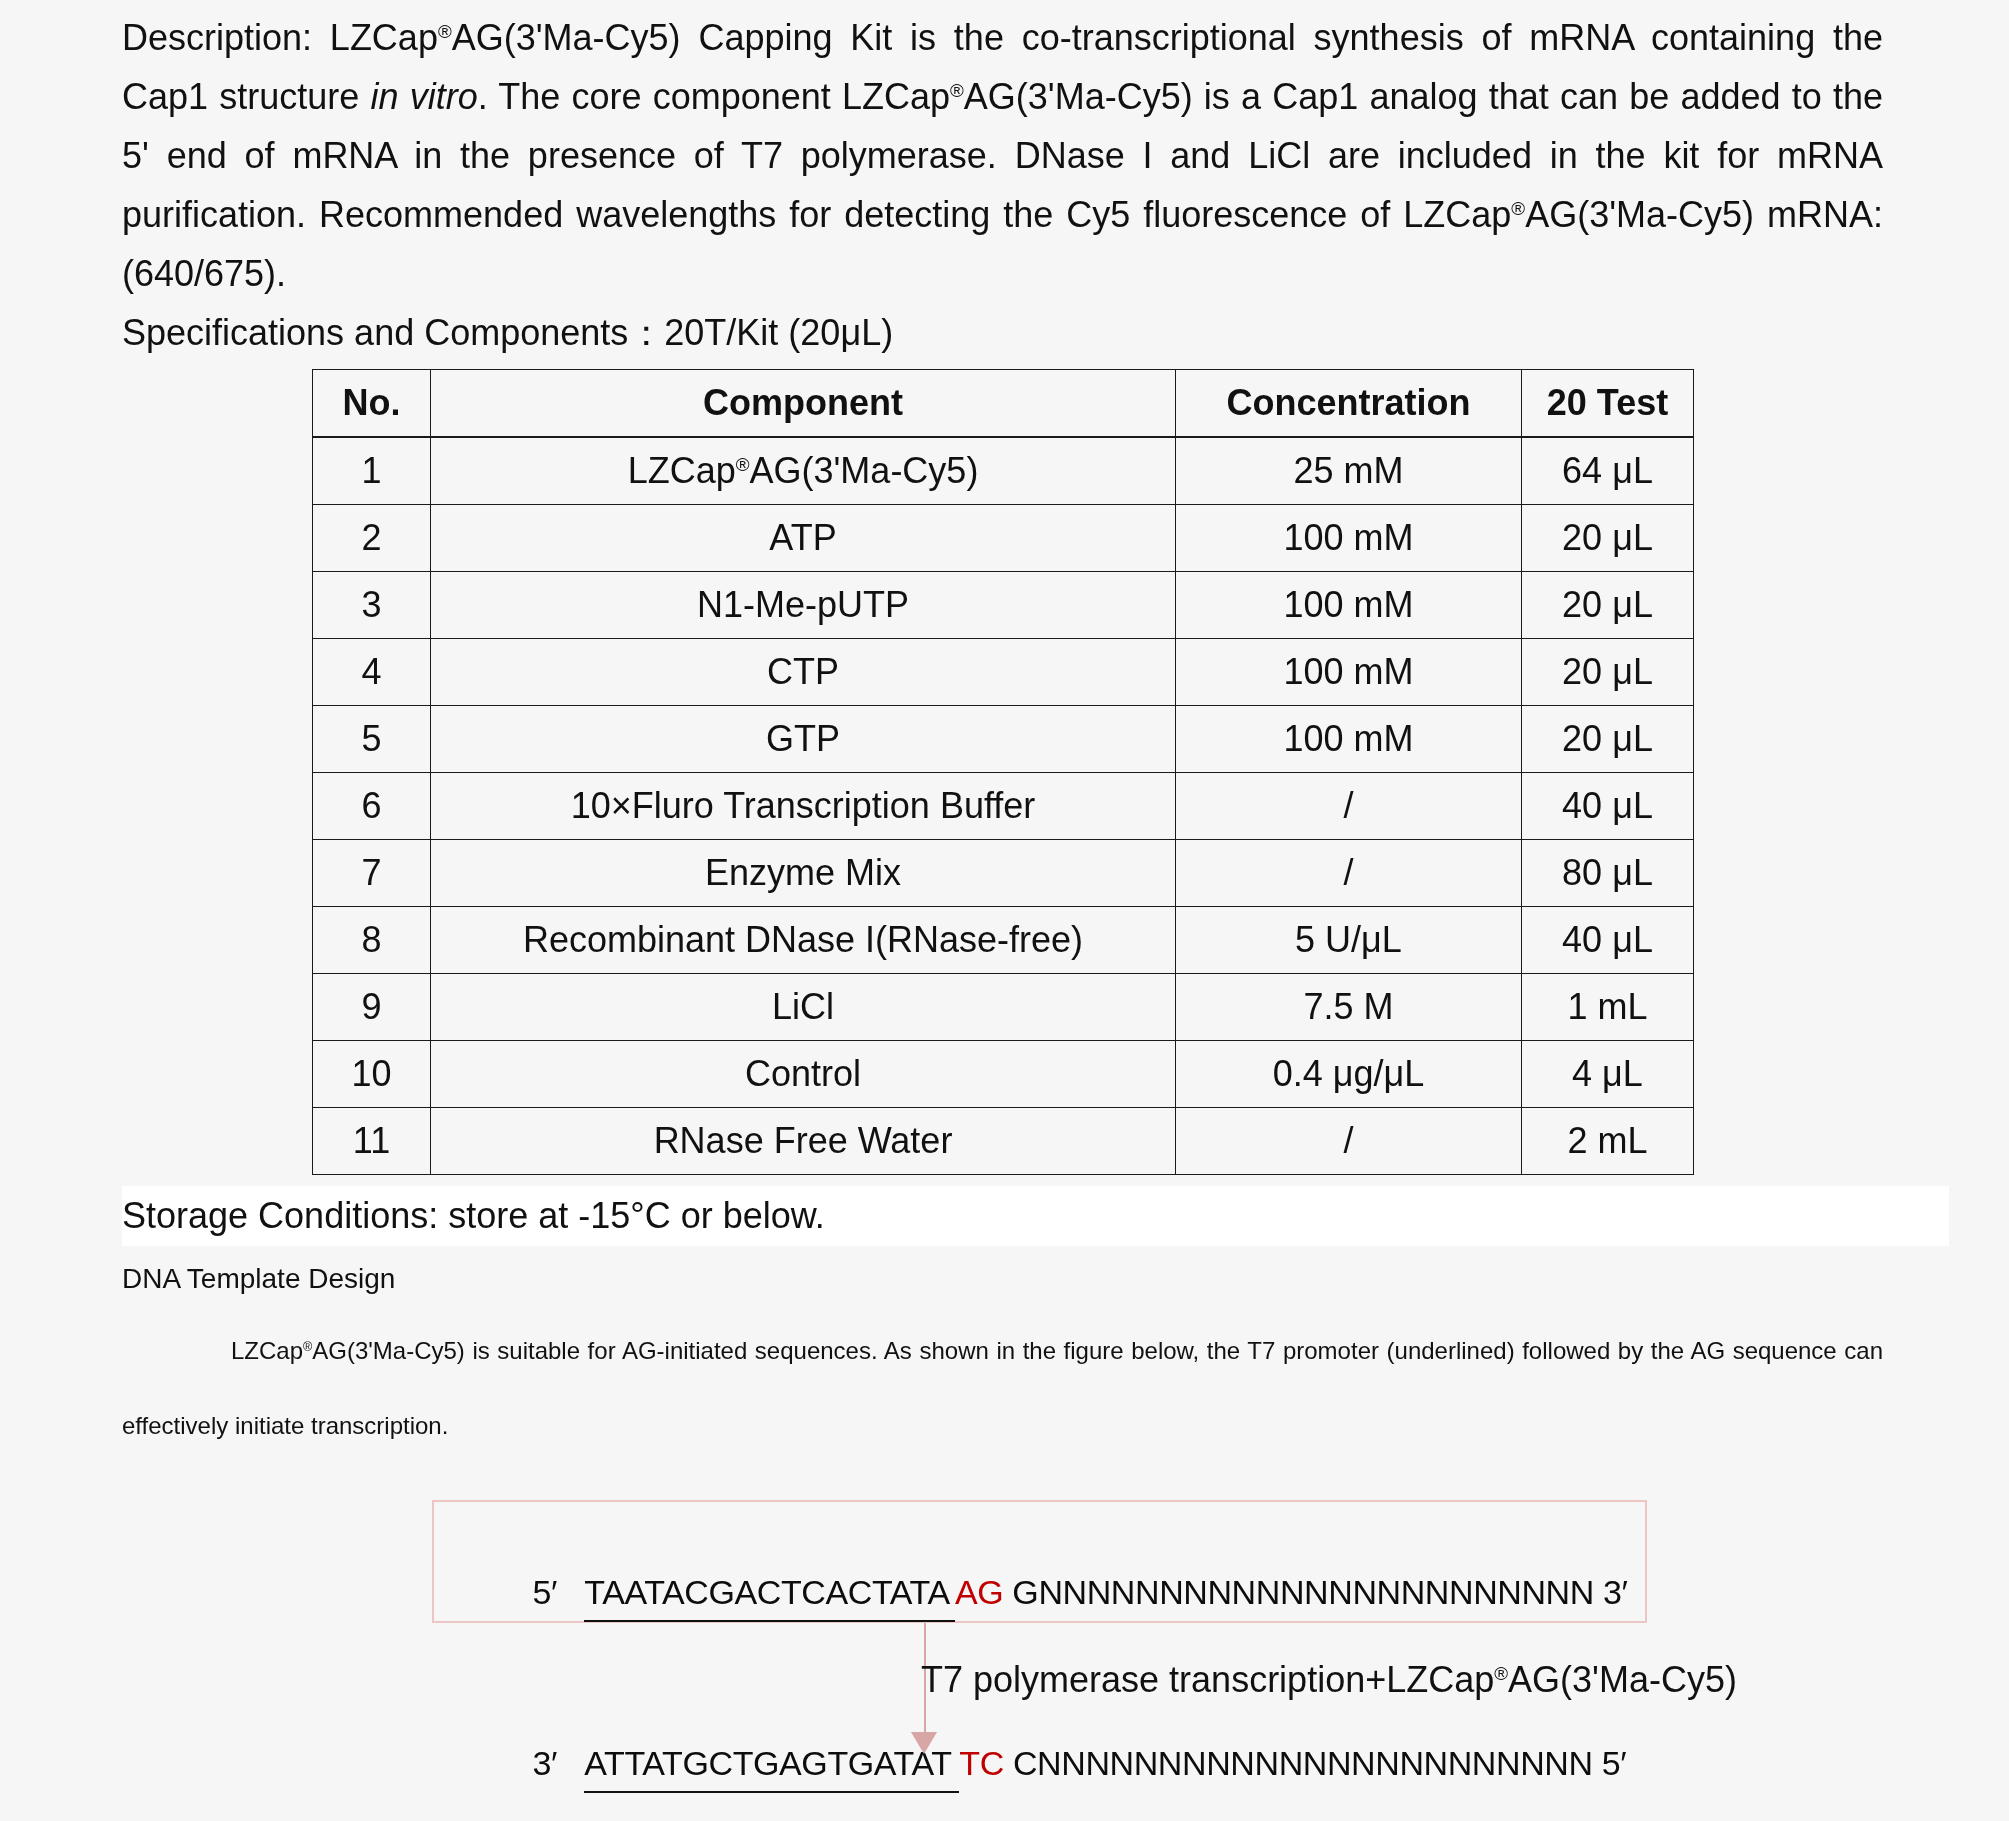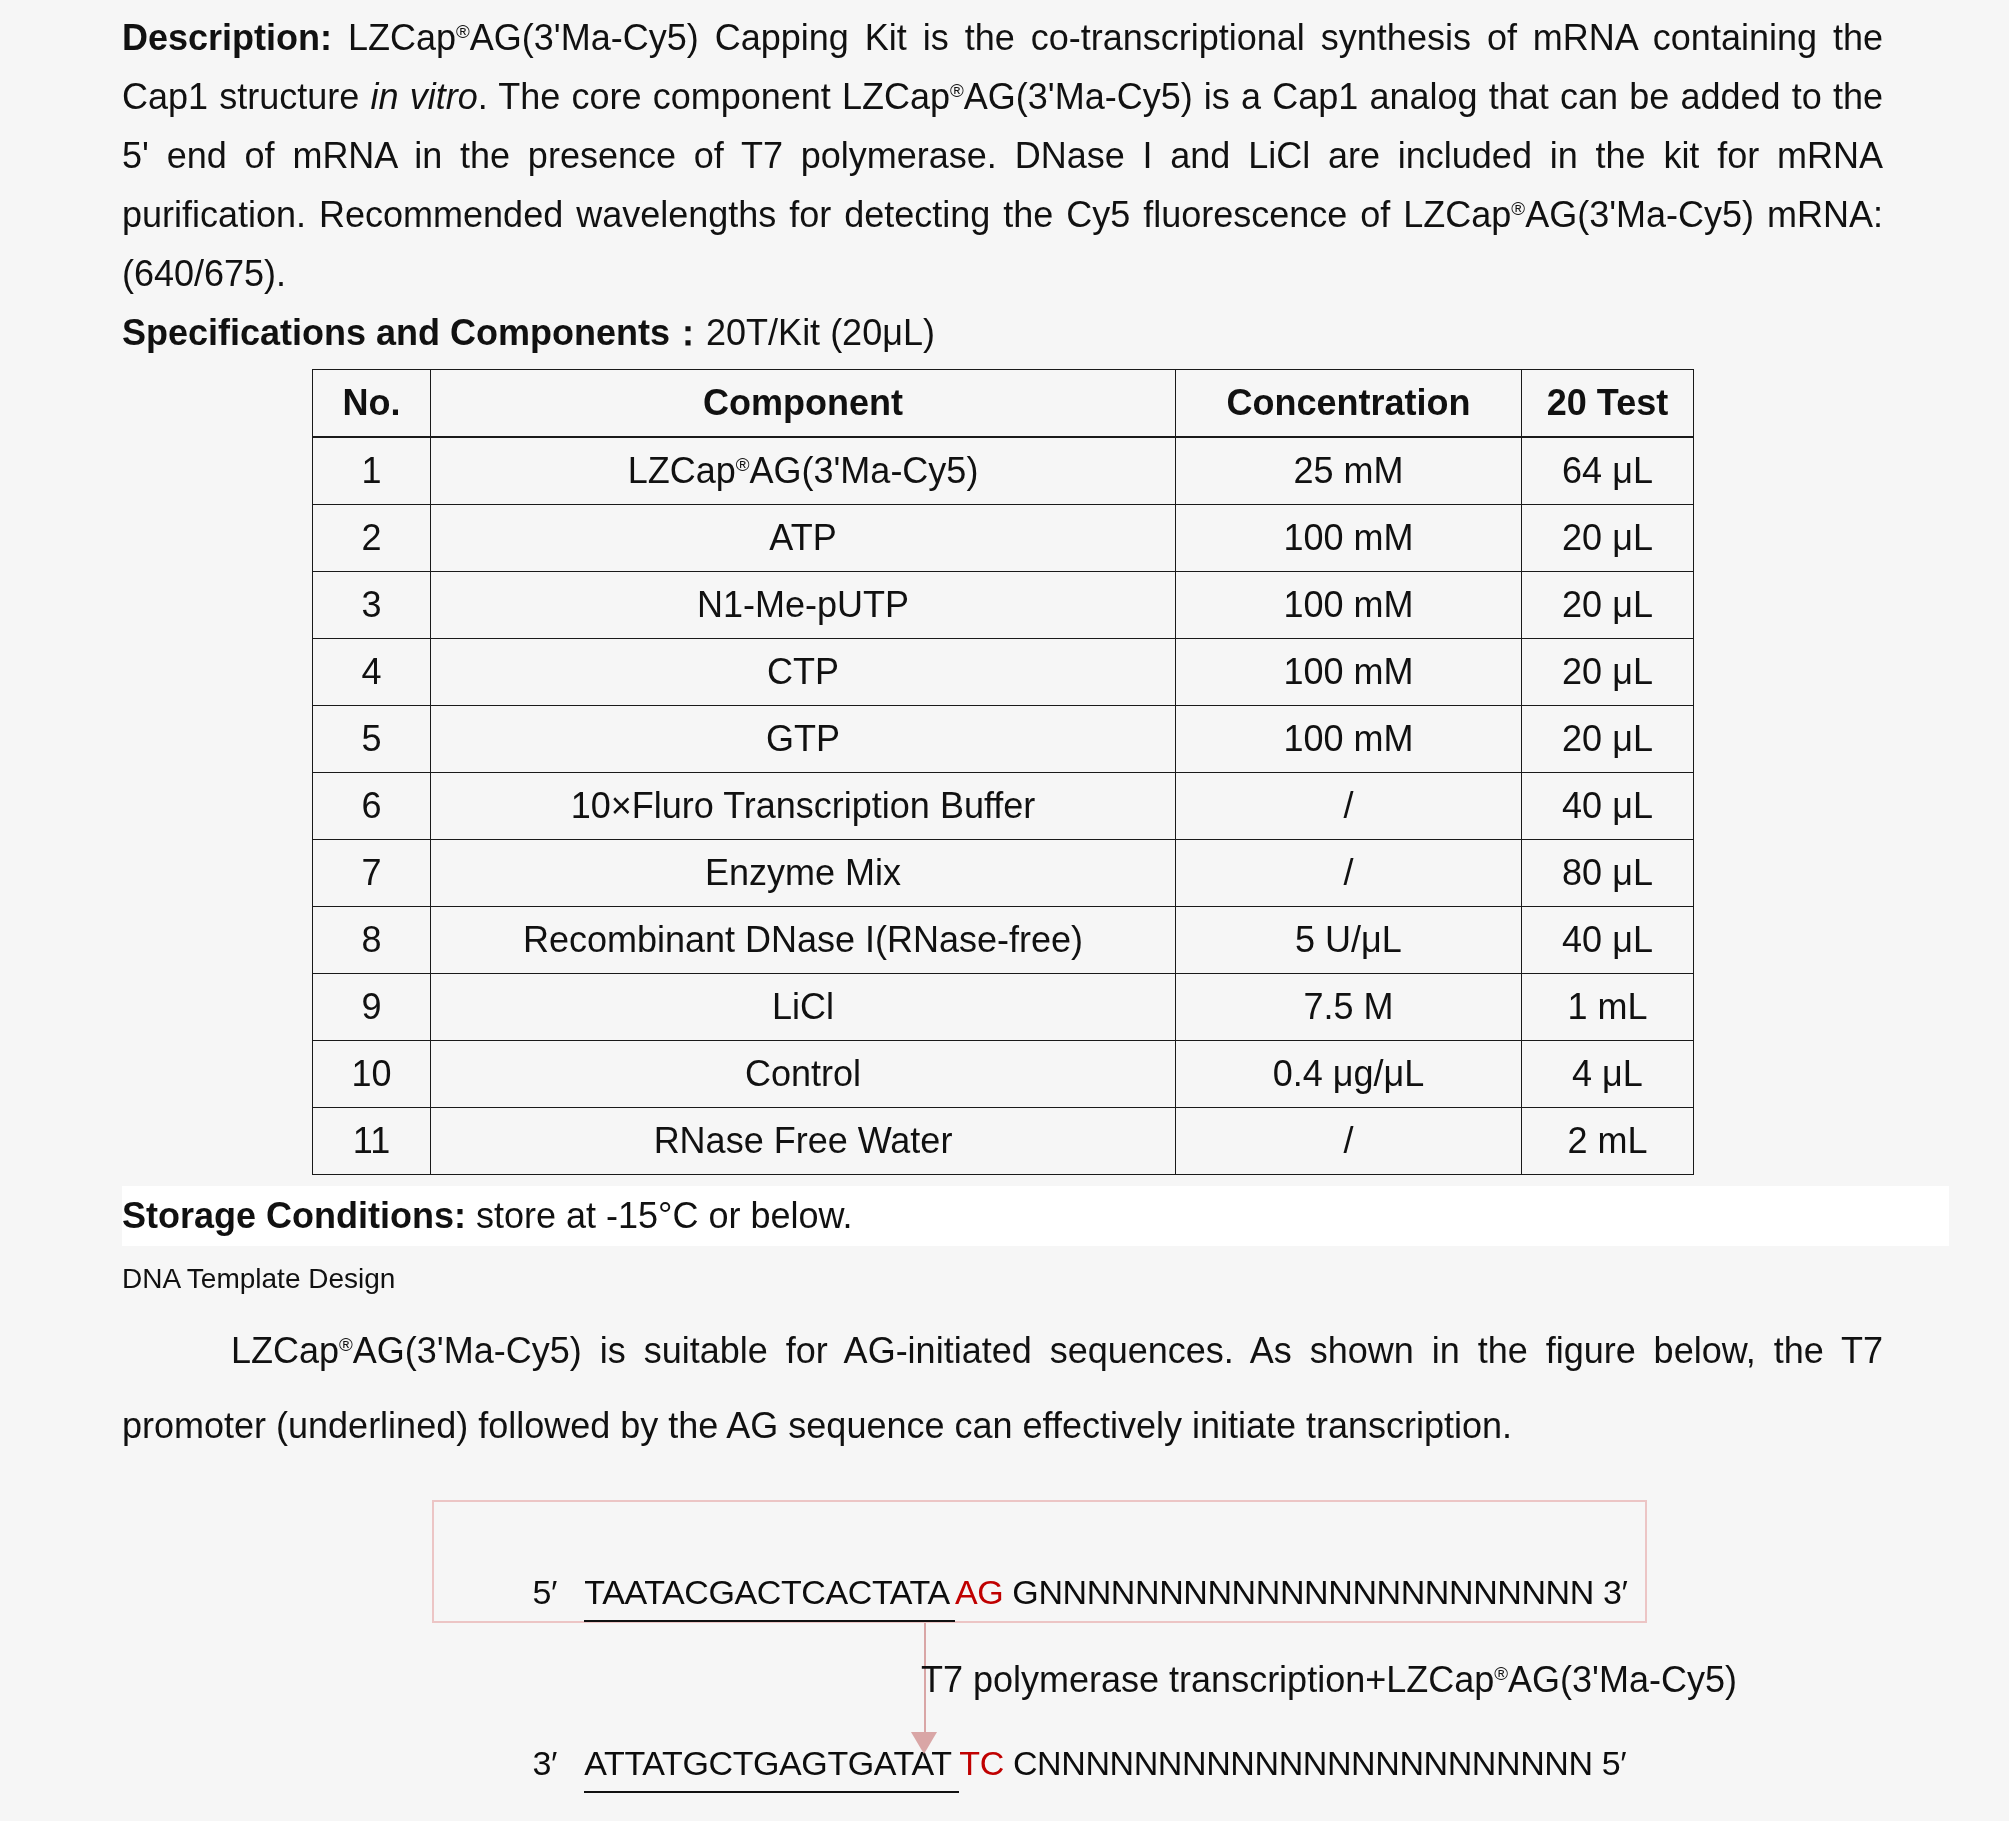--- a/index.html
+++ b/index.html
@@ -13,21 +13,21 @@
   html,body{margin:0;padding:0;}
   body{
     width:2009px;height:1821px;overflow:hidden;
     background:var(--page_bg);
     color:var(--ink);
     font-family:"Liberation Sans", sans-serif;
   }
   .content{padding:8px 126px 0 122px;box-sizing:border-box;}
 
   .para{font-size:36px;line-height:59px;text-align:justify;}
-  .bold{font-weight:bold;}
+  .bold{font-weight:normal;}
   .italic{font-style:italic;}
   sup.reg{font-size:0.52em;vertical-align:0.62em;line-height:0;}
 
   .spec-line{font-size:36px;line-height:59px;}
 
   table.components{
     border-collapse:collapse;
     margin:6.5px 0 0 190px;
     width:1381px;
     table-layout:fixed;
@@ -41,21 +41,21 @@
   table.components th{font-weight:bold;}
   table.components tr.hdr th{border-bottom:2.4px solid #1a1a1a;}
 
   .storage-band{
     margin-top:11.3px;
     background:var(--band_bg);
     width:1827px;
     font-size:36px;line-height:60px;
   }
   .dna-title{margin-top:3.2px;font-size:28px;line-height:59px;font-weight:normal;}
-  .dna-para{margin-top:4.9px;font-size:36px;line-height:75px;text-align:justify;text-indent:109px;}
+  .dna-para{margin-top:4.9px;font-size:24px;line-height:75px;text-align:justify;text-indent:109px;}
 
   .figure{margin-top:37px;position:relative;}
   .seq-box{
     box-sizing:border-box;
     margin-left:310px;width:1215px;height:123px;
     border:2.4px solid var(--pink_border);
     padding:4.9px 0 0 26px;
   }
   .seq-line{
     font-size:34px;line-height:57px;letter-spacing:-0.4px;

